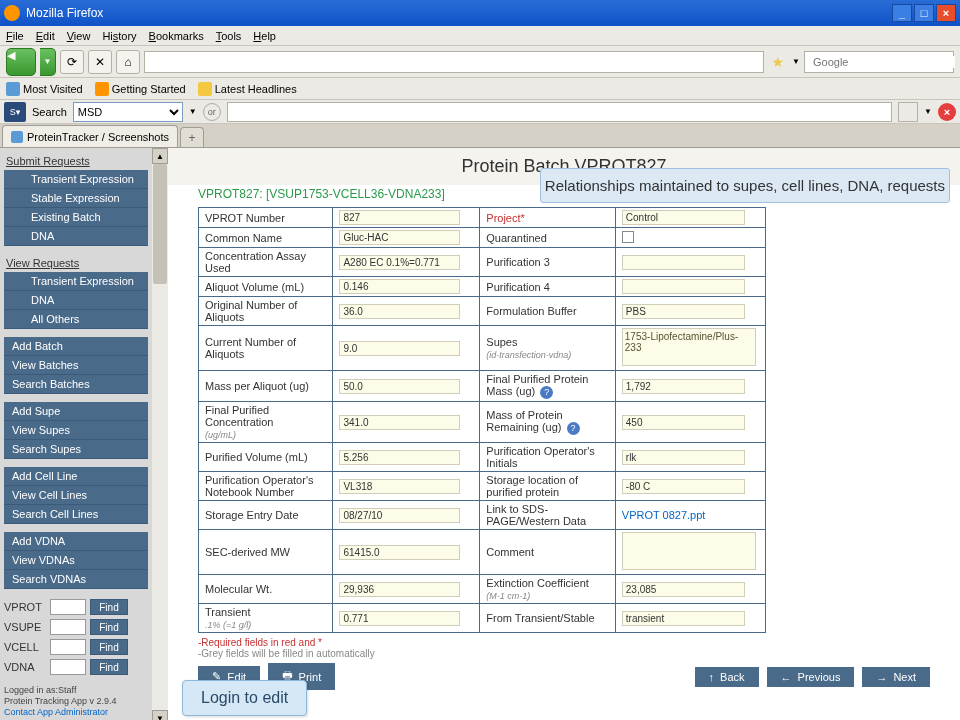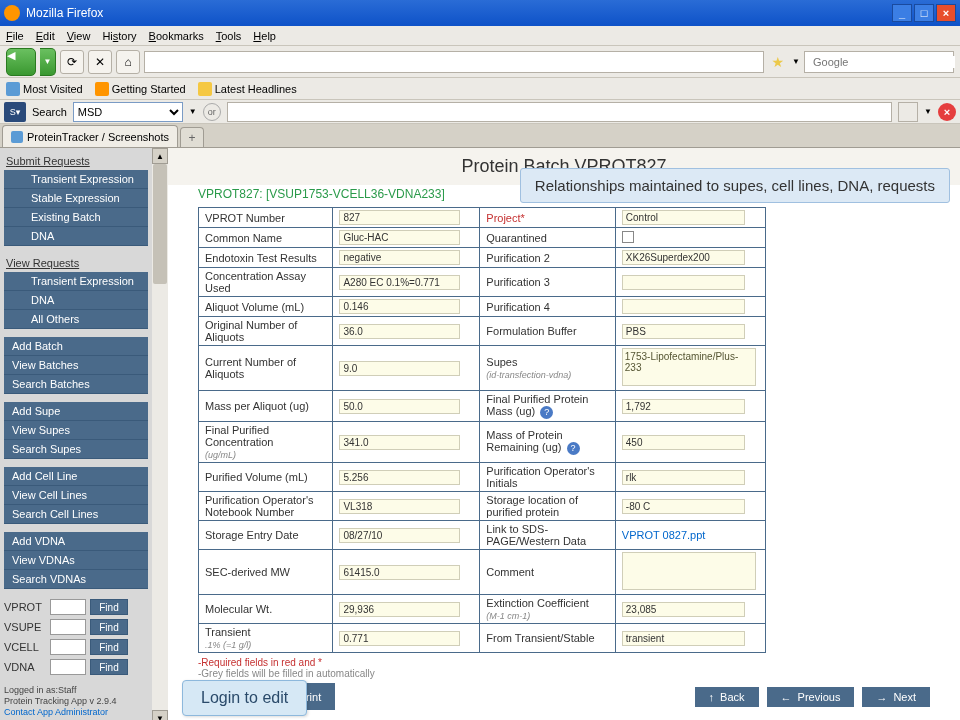--- a/index.html
+++ b/index.html
@@ -65,21 +65,21 @@
 .find-row label { width: 42px; color: #333; }
 .find-row input { width: 36px; height: 16px; border: 1px solid #999; background: #fff; }
 .find-row button { width: 38px; height: 16px; font-size: 10px; background: #4a6a8a; color: #fff; border: 1px solid #3a5a7a; cursor: pointer; }
 
 .footer-info { font-size: 9px; color: #444; margin-top: 6px; line-height: 1.2; }
 .footer-info a { color: #0066cc; }
 
 .content { flex: 1; background: #fff; position: relative; overflow: hidden; width: 792px; }
 .page-title { text-align: center; font-size: 18px; color: #333; padding: 8px 12px; background: #f5f3ee; width: 100%; }
 
-.callout { position: absolute; top: 20px; right: 10px; background: #dce9f5; border: 1px solid #a0c0e0; padding: 8px 14px; font-size: 15px; color: #333; border-radius: 3px; z-index: 10; }
+.callout { position: absolute; top: 20px; right: 10px; background: #dce9f5; border: 1px solid #a0c0e0; padding: 8px 4px; font-size: 15px; color: #333; border-radius: 3px; z-index: 10; }
 
 .record-header { color: #2a9a4a; font-size: 12px; padding: 2px 0 6px 30px; }
 
 .data-table { margin: 0 30px; border: 1px solid #4a6a8a; border-collapse: collapse; width: 568px; }
 .data-table td { border: 1px solid #4a6a8a; padding: 2px 6px; font-size: 11px; vertical-align: middle; height: 20px; }
 .data-table .label-cell { width: 140px; color: #333; }
 .data-table .value-cell { width: 160px; }
 .data-table .value-cell input, .data-table .value-cell .val { width: 90%; background: #fdfce8; border: 1px solid #d0ceb8; padding: 1px 3px; font-size: 10px; color: #333; height: 15px; }
 .data-table .value-cell textarea { width: 98%; height: 38px; background: #fdfce8; border: 1px solid #d0ceb8; font-size: 10px; padding: 2px; color: #553; resize: none; }
 .data-table .label-cell.required { color: #c53030; }
@@ -259,26 +259,20 @@
             <td class="label-cell required">Project*</td>
             <td class="value-cell"><input class="val" value="Control" style=""></td>
           </tr>
       <tr>
             <td class="label-cell">Common Name</td>
             <td class="value-cell"><input class="val" value="Gluc-HAC" style=""></td>
             <td class="label-cell">Quarantined</td>
             <td class="value-cell"><span class="checkbox"></span></td>
           </tr>
       <tr>
-            <td class="label-cell">Endotoxin Test Results</td>
-            <td class="value-cell"><input class="val" value="negative" style=""></td>
-            <td class="label-cell">Purification 2</td>
-            <td class="value-cell"><input class="val" value="XK26Superdex200" style=""></td>
-          </tr>
-      <tr>
             <td class="label-cell">Concentration Assay Used</td>
             <td class="value-cell"><input class="val" value="A280 EC 0.1%=0.771" style=""></td>
             <td class="label-cell">Purification 3</td>
             <td class="value-cell"><input class="val" value="" style=""></td>
           </tr>
       <tr>
             <td class="label-cell">Aliquot Volume (mL)</td>
             <td class="value-cell"><input class="val" value="0.146" style=""></td>
             <td class="label-cell">Purification 4</td>
             <td class="value-cell"><input class="val" value="" style=""></td>

